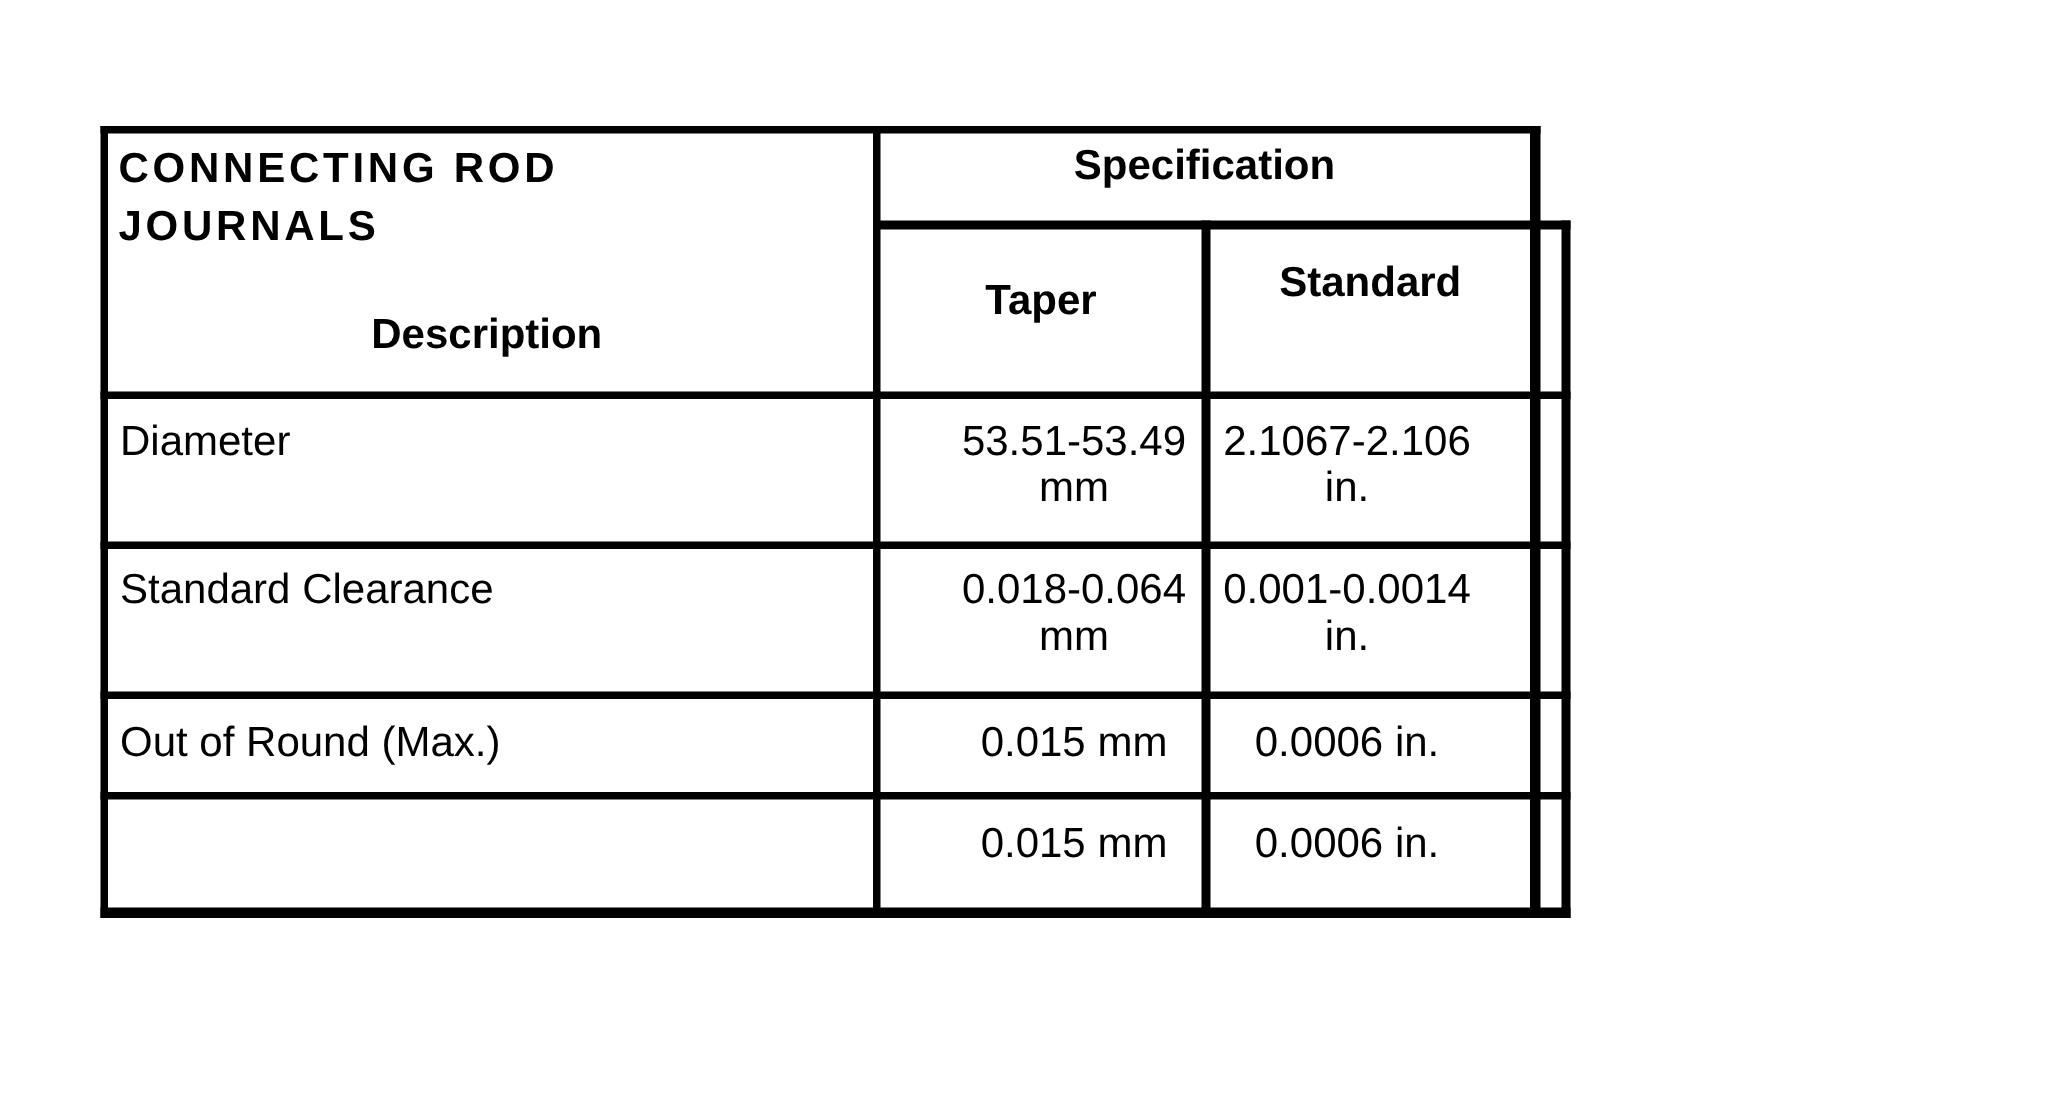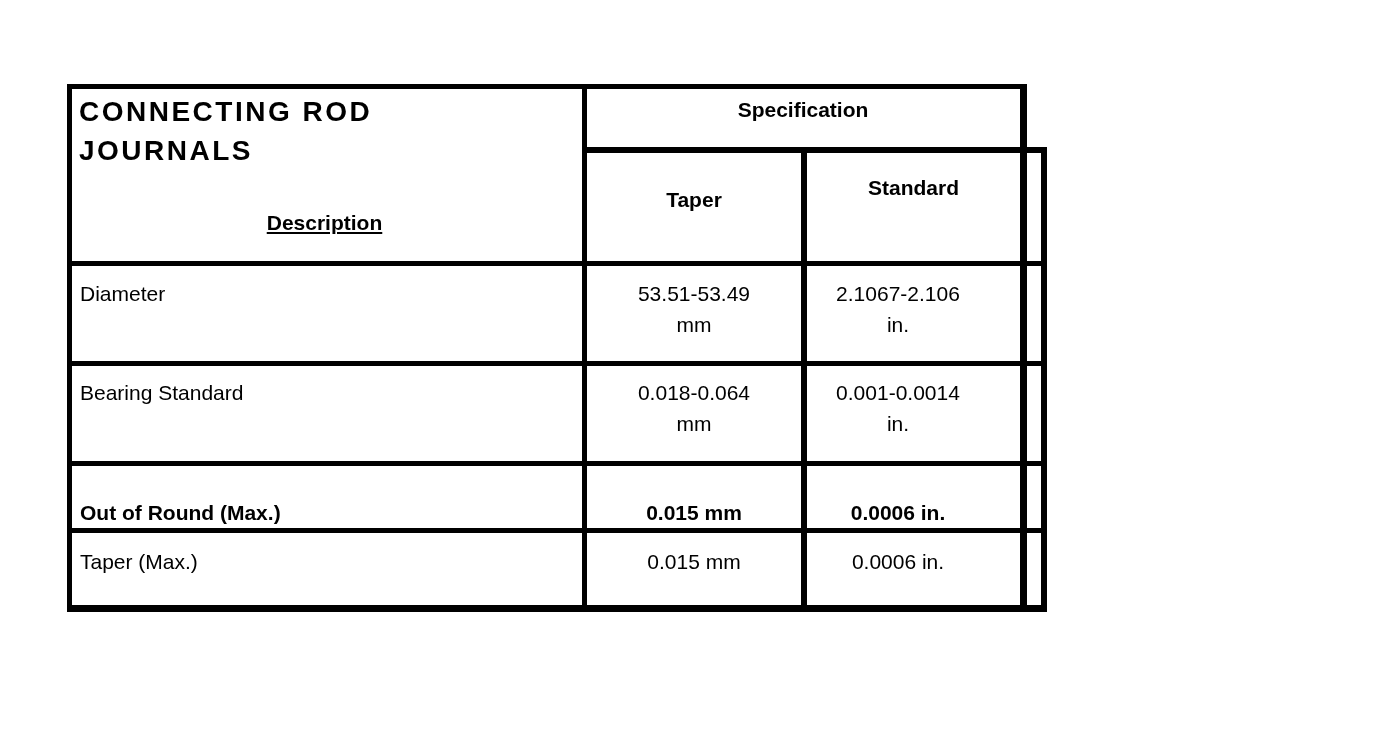--- a/index.html
+++ b/index.html
@@ -17,49 +17,49 @@
     color: #000000;
     border-radius: 23px;
   }
   .line {
     position: absolute;
     background: #000000;
   }
   .txt {
     position: absolute;
     color: #000000;
-    font-size: 21px;
+    font-size: 28px;
     line-height: 31px;
     white-space: pre-line;
   }
   .bold { font-weight: bold; }
   .center { text-align: center; }
 
   .title {
     left: 79px;
     top: 92px;
     width: 470px;
     font-size: 28px;
     line-height: 39px;
     font-weight: bold;
     letter-spacing: 2.5px;
     white-space: pre-line;
   }
-  .desc-header   { left: 72px;  top: 207px; width: 505px; text-decoration: underline; }
+  .desc-header   { left: 72px;  top: 207px; width: 505px; }
   .spec-header   { left: 588px; top: 94px;  width: 430px; }
   .metric-header { left: 588px; top: 184px; width: 212px; }
   .standard-header { left: 808px; top: 172px; width: 211px; }
 
   .col-desc     { left: 80px;  width: 494px; text-align: left; }
-  .col-metric   { left: 588px; width: 212px; text-align: center; }
+  .col-metric   { left: 588px; width: 212px; text-align: center; padding-left: 22px; }
   .col-standard { left: 808px; width: 180px; text-align: center; }
 
   .row-0 { top: 278px; }
   .row-1 { top: 377px; }
-  .row-2 { top: 497px; font-weight: bold; }
+  .row-2 { top: 479px; }
   .row-3 { top: 546px; }
 
   
   .v-left    { left: 67px;   top: 84px;  width: 5px;  height: 528px; }
   .v-desc    { left: 582px;  top: 84px;  width: 5px;  height: 528px; }
   .v-mid     { left: 801px;  top: 147px; width: 6px;  height: 465px; }
   .v-right   { left: 1020px; top: 84px;  width: 7px;  height: 528px; }
   .v-extra   { left: 1041px; top: 147px; width: 6px;  height: 465px; }
   .h-top     { left: 67px;   top: 84px;  width: 960px; height: 5px; }
   .h-spec    { left: 582px;  top: 147px; width: 465px; height: 6px; }
@@ -93,27 +93,26 @@
   <div class="txt bold center spec-header">Specification</div>
   <div class="txt bold center metric-header">Taper</div>
   <div class="txt bold center standard-header">Standard</div>
 
   <div class="txt col-desc row-0">Diameter</div>
   <div class="txt col-metric row-0">53.51-53.49
 mm</div>
   <div class="txt col-standard row-0">2.1067-2.106
 in.</div>
 
-  <div class="txt col-desc row-1">Bearing Standard</div>
+  <div class="txt col-desc row-1">Standard Clearance</div>
   <div class="txt col-metric row-1">0.018-0.064
 mm</div>
   <div class="txt col-standard row-1">0.001-0.0014
 in.</div>
 
   <div class="txt col-desc row-2">Out of Round (Max.)</div>
   <div class="txt col-metric row-2">0.015 mm</div>
   <div class="txt col-standard row-2">0.0006 in.</div>
 
-  <div class="txt col-desc row-3">Taper (Max.)</div>
   <div class="txt col-metric row-3">0.015 mm</div>
   <div class="txt col-standard row-3">0.0006 in.</div>
 
 </div>
 
 </body></html>

